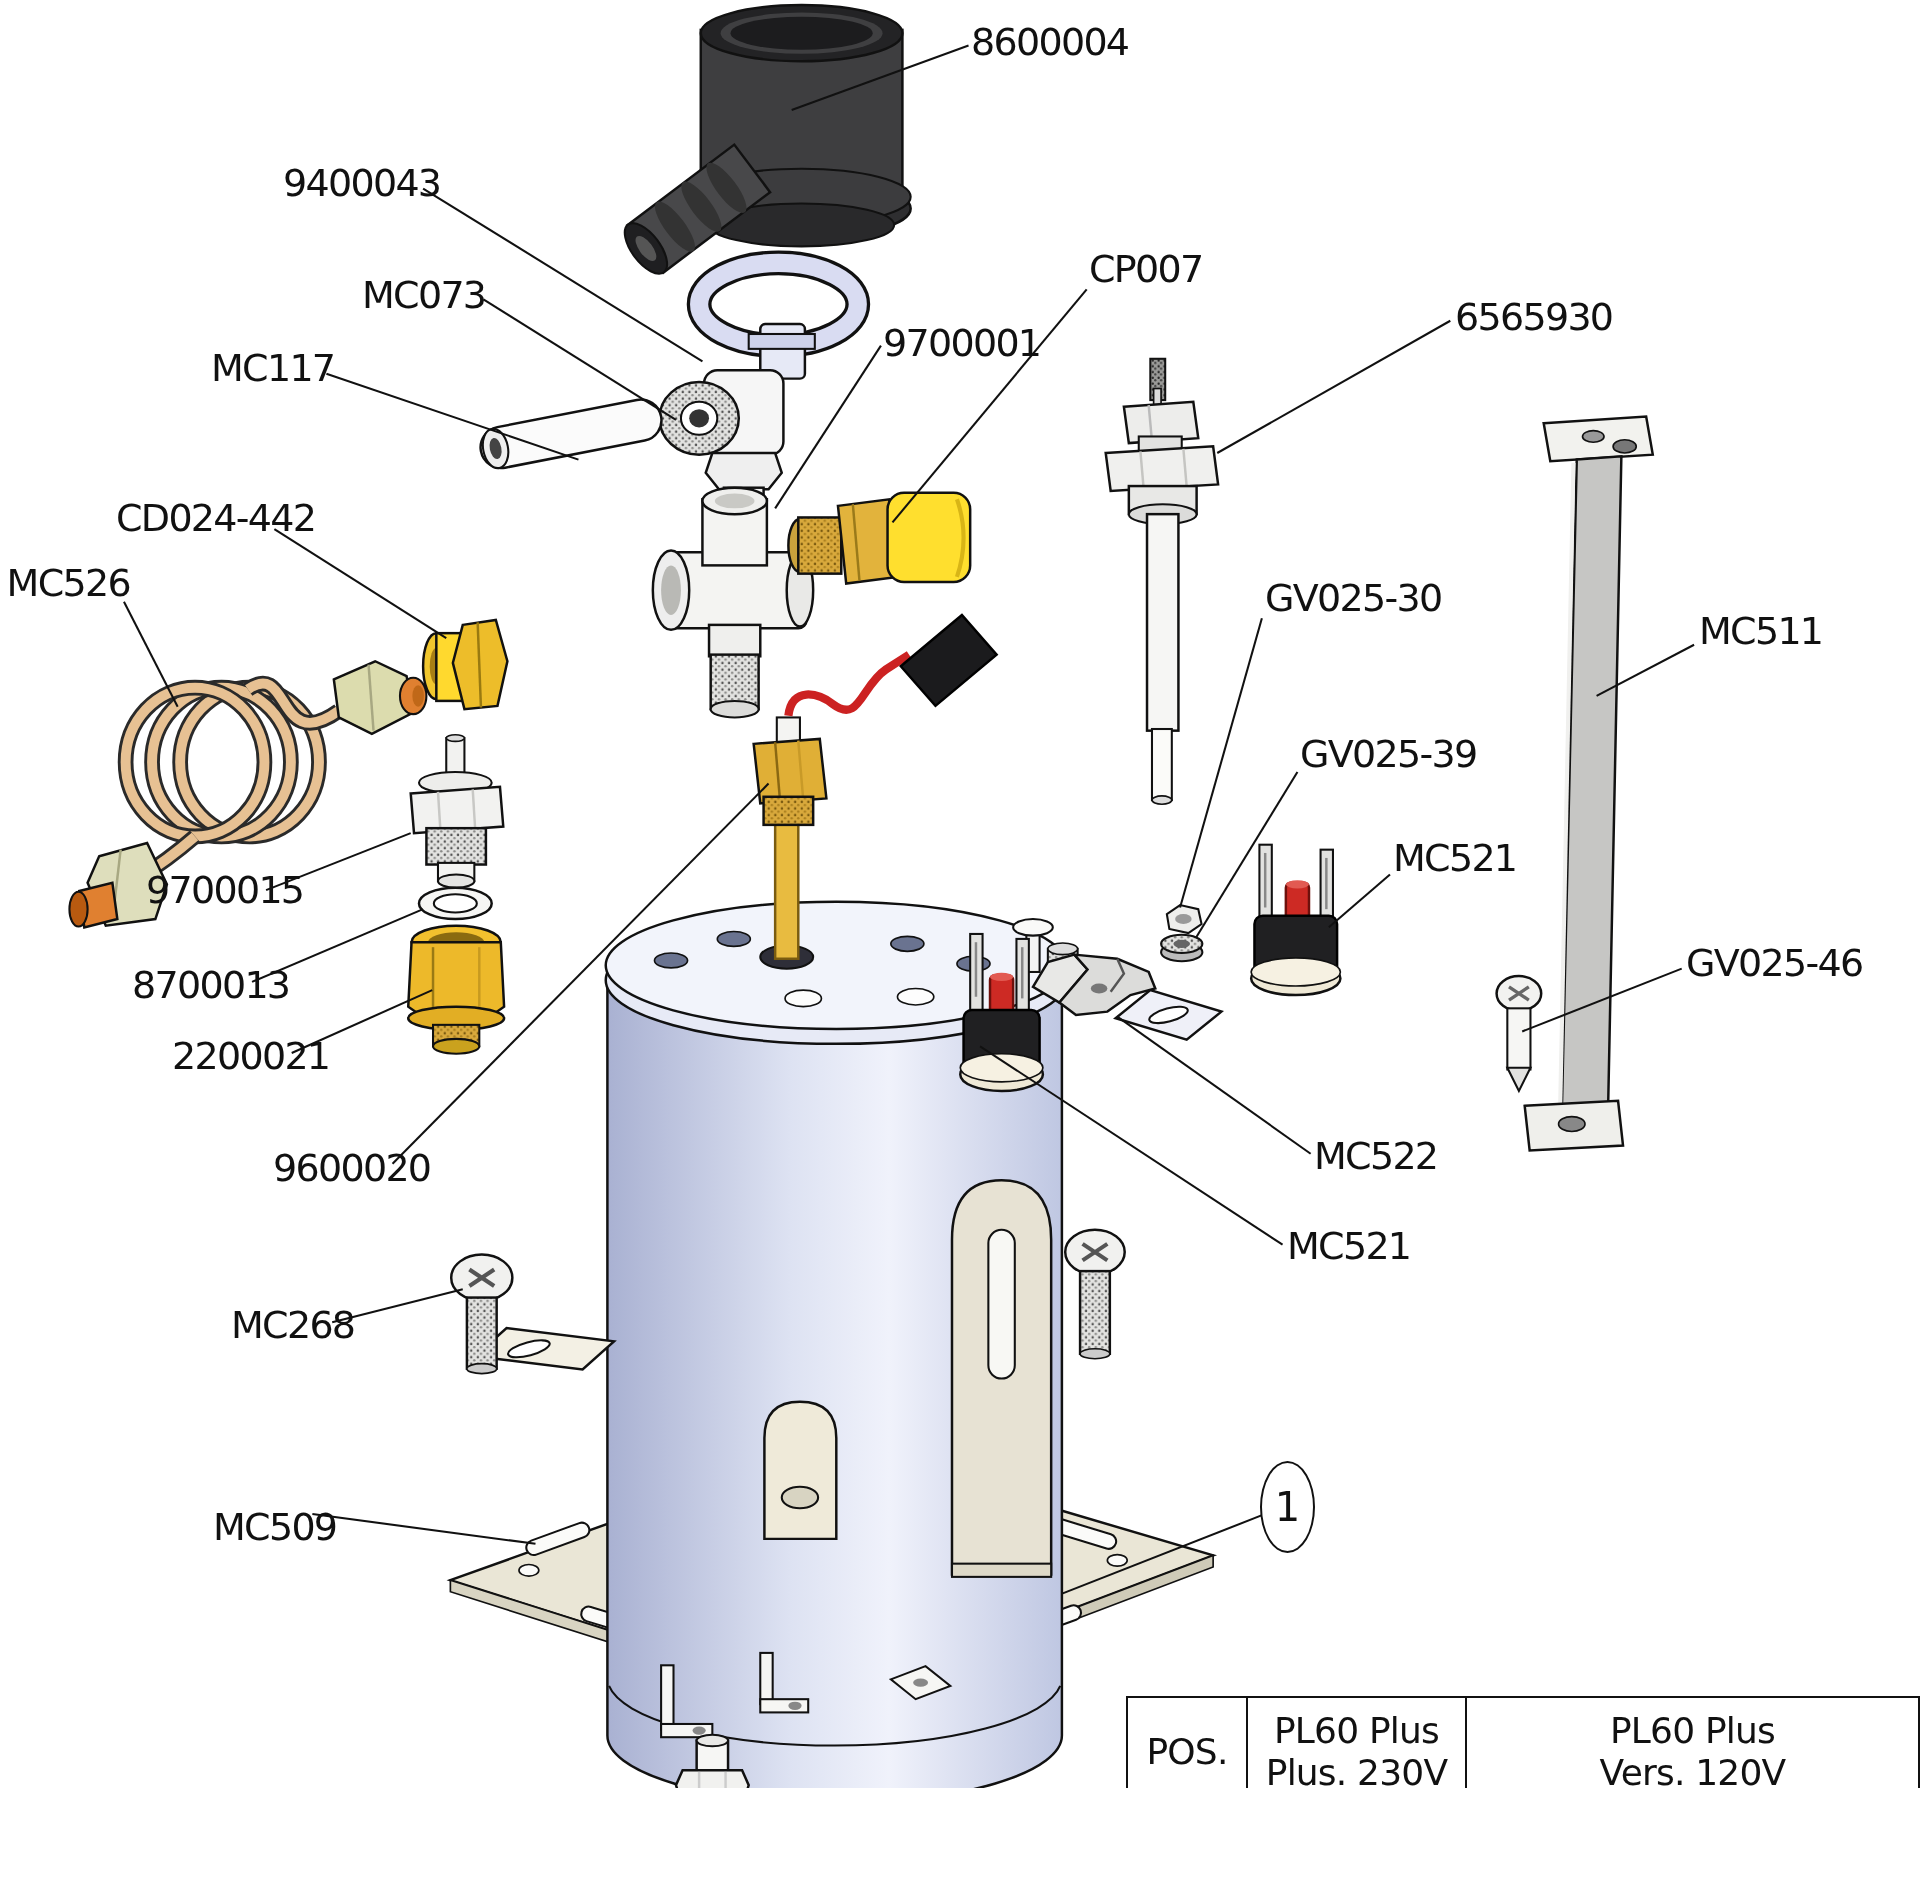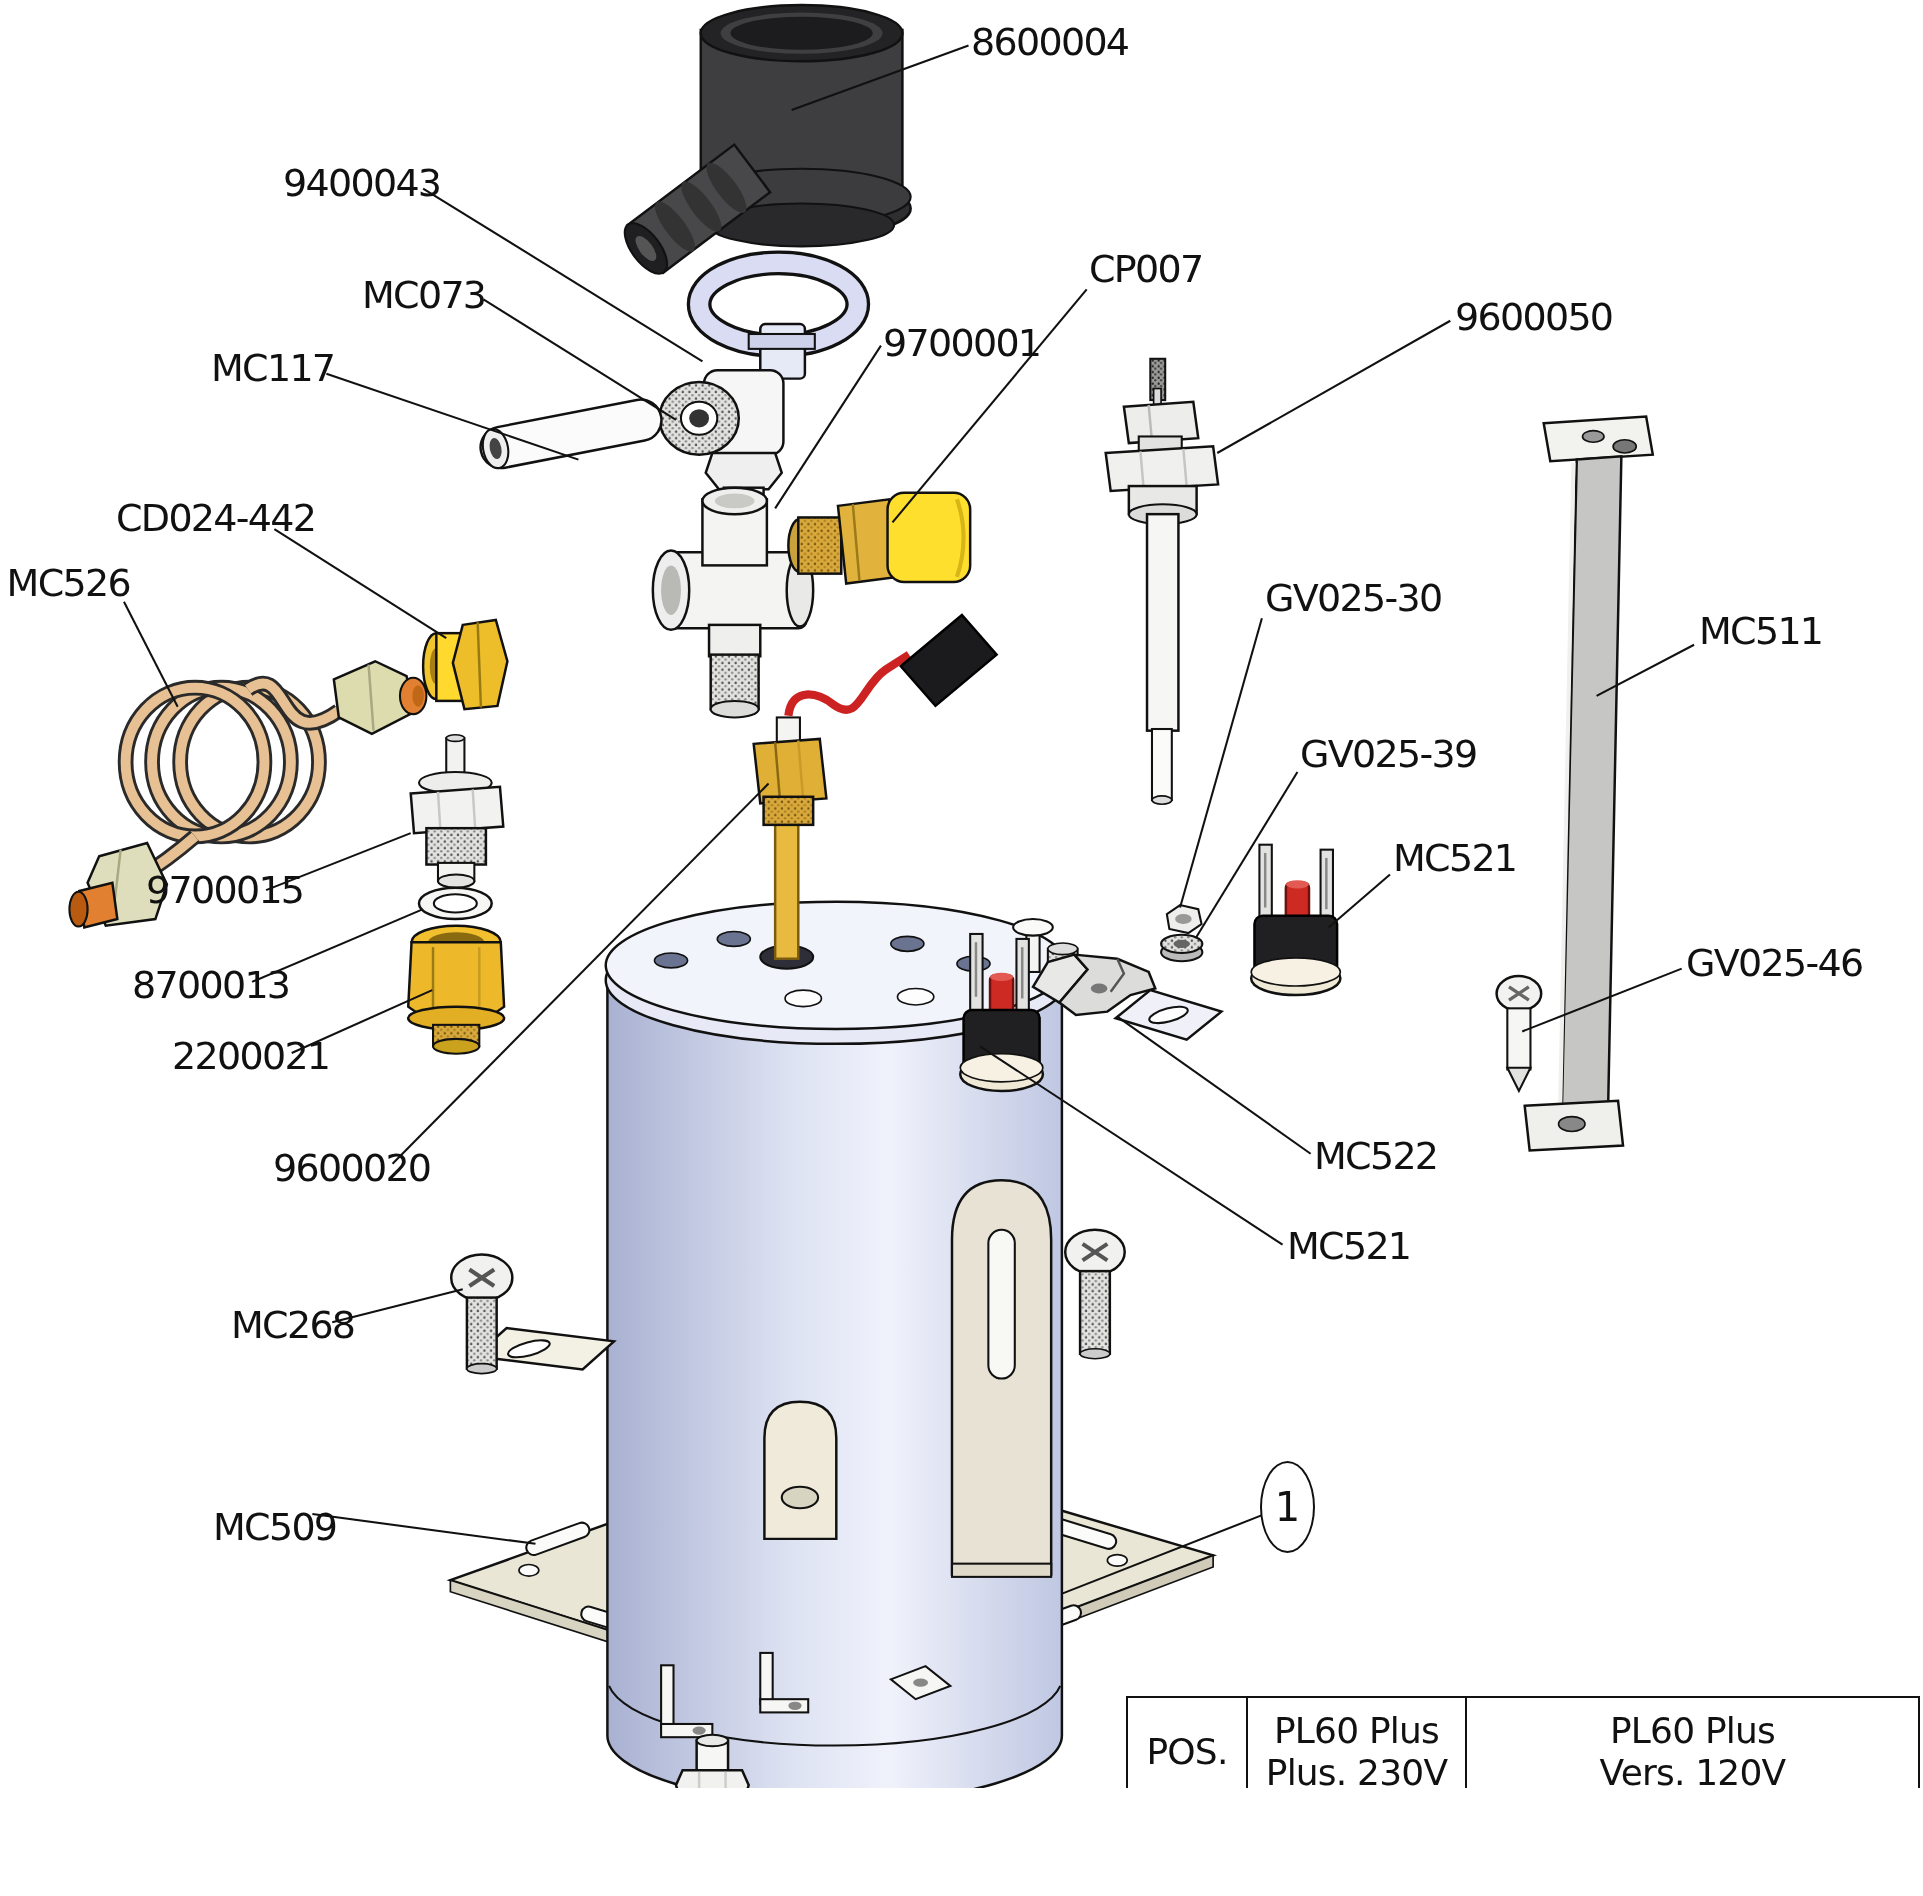--- a/index.html
+++ b/index.html
@@ -360,21 +360,21 @@
     <line x1="1528" y1="1833" x2="1286" y2="1928"></line>
   </g>
 </svg>
 
 <div class="lbl" style="left:971px;top:23px">8600004</div>
 <div class="lbl" style="left:283px;top:164px">9400043</div>
 <div class="lbl" style="left:362px;top:276px">MC073</div>
 <div class="lbl" style="left:211px;top:349px">MC117</div>
 <div class="lbl" style="left:883px;top:324px">9700001</div>
 <div class="lbl" style="left:1089px;top:250px">CP007</div>
-<div class="lbl" style="left:1455px;top:298px">9600050</div>
+<div class="lbl" style="left:1455px;top:298px">6565930</div>
 <div class="lbl" style="left:116px;top:499px">CD024-442</div>
 <div class="lbl" style="left:6.6px;top:564px">MC526</div>
 <div class="lbl" style="left:1265px;top:579px">GV025-30</div>
 <div class="lbl" style="left:1300px;top:735px">GV025-39</div>
 <div class="lbl" style="left:1393px;top:839px">MC521</div>
 <div class="lbl" style="left:1699px;top:612px">MC511</div>
 <div class="lbl" style="left:1686px;top:944px">GV025-46</div>
 <div class="lbl" style="left:146px;top:871px">9700015</div>
 <div class="lbl" style="left:132px;top:966px">8700013</div>
 <div class="lbl" style="left:172px;top:1037px">2200021</div>

